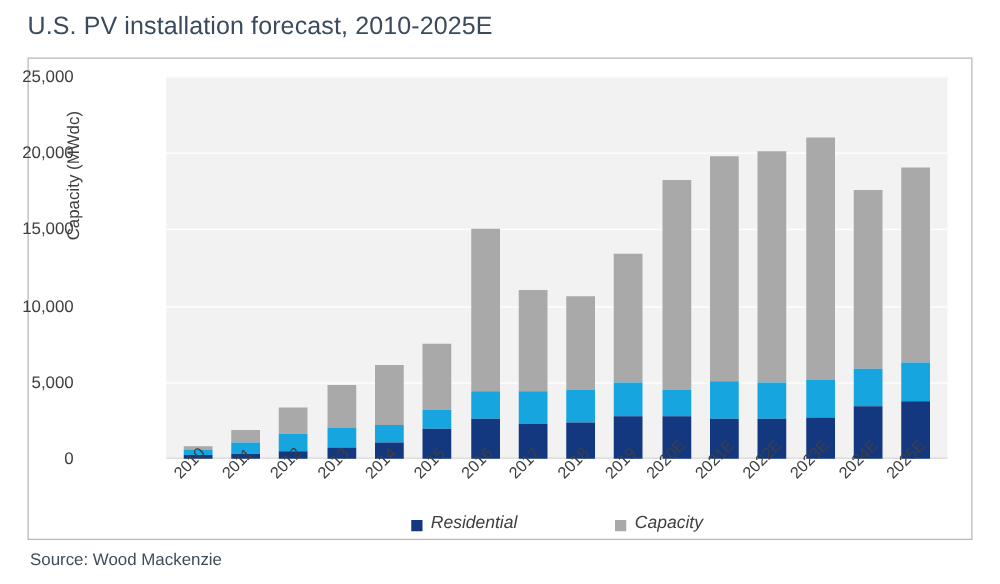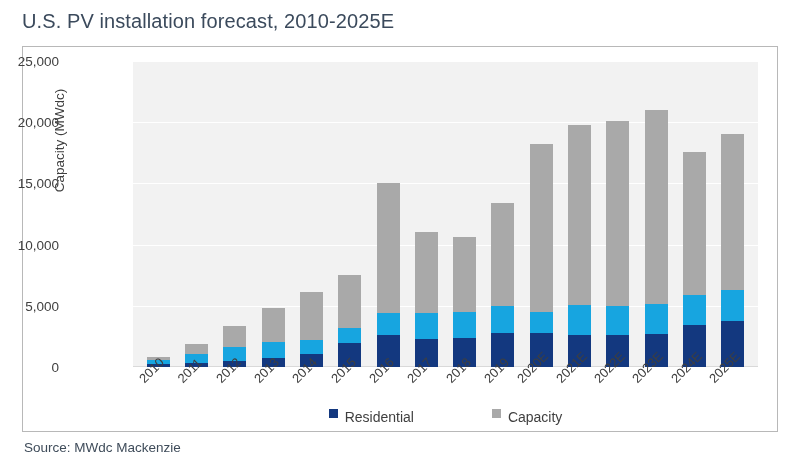--- a/index.html
+++ b/index.html
@@ -136,25 +136,26 @@
     position: absolute;
     left: 110px;
     top: 362px;
     width: 625px;
     display: flex;
     justify-content: center;
     gap: 78px;
   }
   .legend-item {
     display: flex;
-    align-items: flex-start;
+    align-items: flex-end;
     gap: 7px;
     font-size: 14px;
     color: #3f3f3f;
     white-space: nowrap;
+    font-style: italic;
   }
   .legend-swatch {
     width: 9px; height: 9px;
     display: inline-block;
     flex: none;
   }
 
   
   #source-note {
     position: absolute;
@@ -364,15 +365,15 @@
           <span>Residential</span>
         </div>
         <div class="legend-item">
           <span class="legend-swatch" style="background: rgb(169, 169, 169);"></span>
           <span>Capacity</span>
         </div>
       </div>
 
   </div>
 
-  <div id="source-note">Source: MWdc Mackenzie</div>
+  <div id="source-note">Source: Wood Mackenzie</div>
 
 </div>
 
 </body></html>

